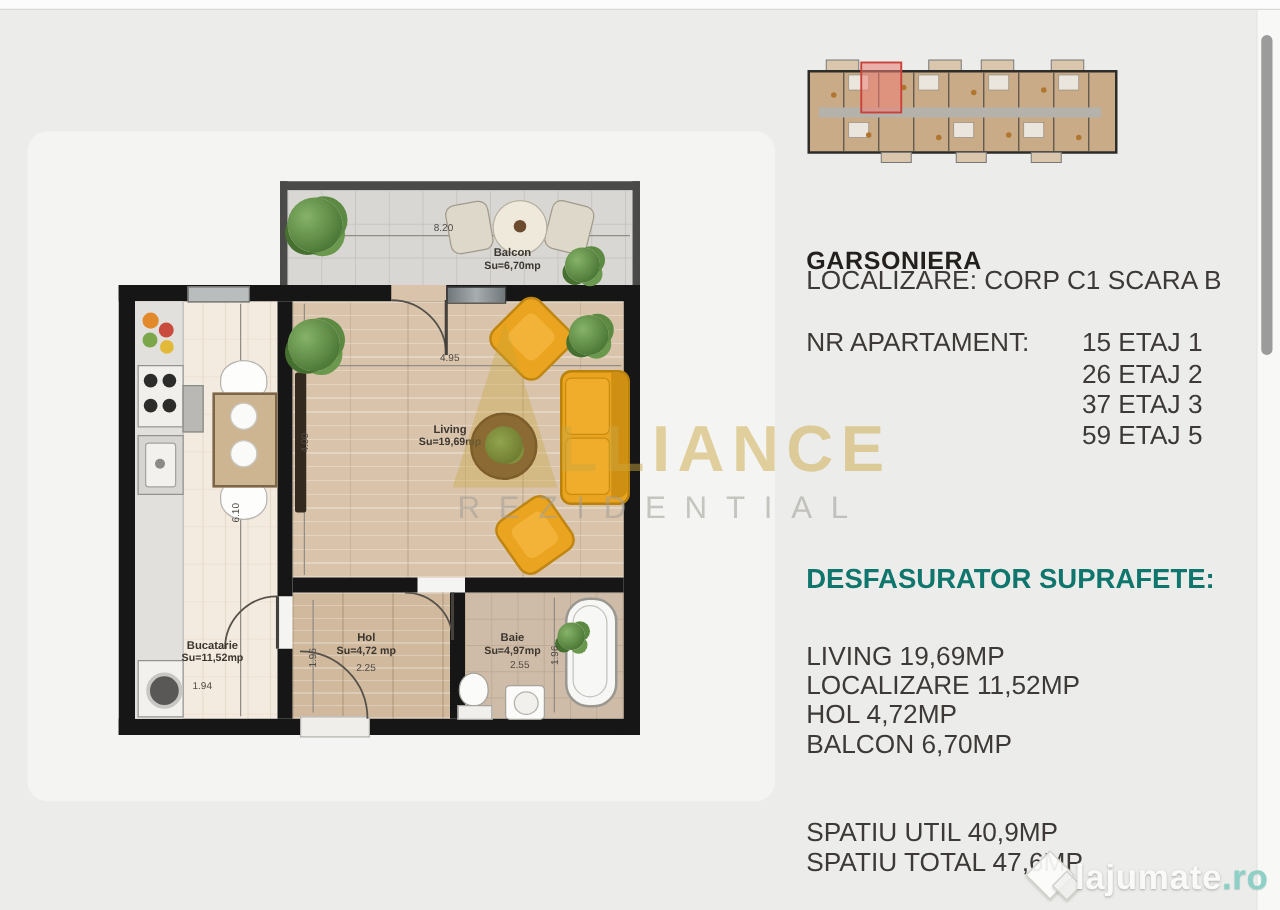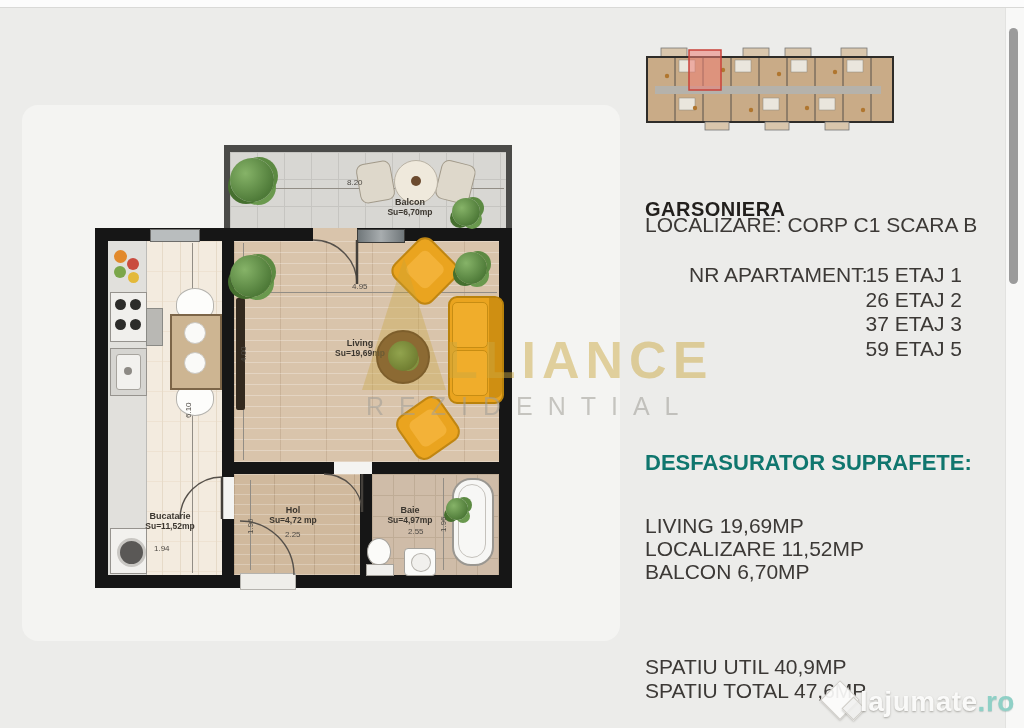--- a/index.html
+++ b/index.html
@@ -98,21 +98,21 @@
   .wm-brand2{left:366px;top:392px;font-size:25px;letter-spacing:15px;color:rgba(158,156,150,.55);z-index:40;}
   .wm-site{left:860px;top:686px;font-size:28px;font-weight:bold;letter-spacing:.5px;z-index:45;
     color:rgba(253,253,252,.95);text-shadow:0 1px 2px rgba(125,123,117,.6);}
   .wm-site .tld{color:#8fd0c6;text-shadow:0 1px 1px rgba(110,150,145,.4);}
   .diamond{position:absolute;transform:rotate(45deg);background:rgba(252,252,251,.92);border:1px solid #cfcdc8;
     box-shadow:1px 1px 2px rgba(120,118,112,.35);z-index:45;}
 
   
   .ip-title{left:645px;top:158px;font-size:20px;font-weight:700;color:#221f1c;letter-spacing:.5px;margin-top:40px;}
   .ip-loc{left:645px;top:203px;font-size:21px;color:#3c3936;margin-top:10px;}
-  .ip-aplabel{left:645px;top:263px;font-size:21px;color:#3c3936;margin-left:44px;}
+  .ip-aplabel{left:645px;top:263px;font-size:21px;color:#3c3936;}
   .ip-aplist{left:790px;top:263px;width:172px;text-align:right;font-size:21px;line-height:24.5px;color:#3c3936;}
   .ip-areas-title{left:645px;top:450px;font-size:22px;font-weight:800;color:#0f766e;}
   .ip-areas{left:645px;top:514px;font-size:21px;line-height:23.2px;color:#3c3936;}
   .ip-totals{left:645px;top:655px;font-size:21px;line-height:24px;color:#3c3936;}
 
   svg{display:block;}
   .overlay-svg{position:absolute;left:0;top:0;width:1024px;height:728px;z-index:25;pointer-events:none;}
 </style>
 </head>
 <body>
@@ -319,20 +319,21 @@
 <div class="abs ip-aplist">
   <div>15 ETAJ 1</div>
   <div>26 ETAJ 2</div>
   <div>37 ETAJ 3</div>
   <div>59 ETAJ 5</div>
 </div>
 <div class="abs ip-areas-title">DESFASURATOR SUPRAFETE:</div>
 <div class="abs ip-areas">
   <div>LIVING 19,69MP</div>
   <div>LOCALIZARE 11,52MP</div>
+  <div>HOL 4,72MP</div>
   <div>BALCON 6,70MP</div>
 </div>
 <div class="abs ip-totals">
   <div>SPATIU UTIL 40,9MP</div>
   <div>SPATIU TOTAL 47,6MP</div>
 </div>
 
 <div class="diamond" style="left:826px;top:686px;width:26px;height:26px;"></div>
 <div class="diamond" style="left:845px;top:700px;width:15px;height:15px;background:rgba(240,240,238,.85);"></div>
 <div class="abs wm-site">

